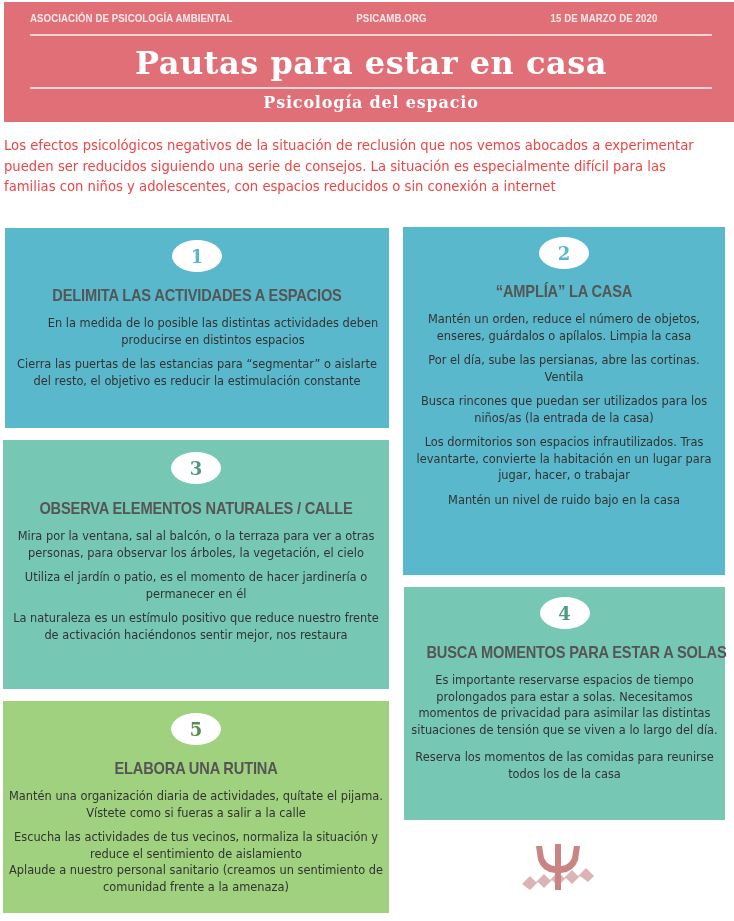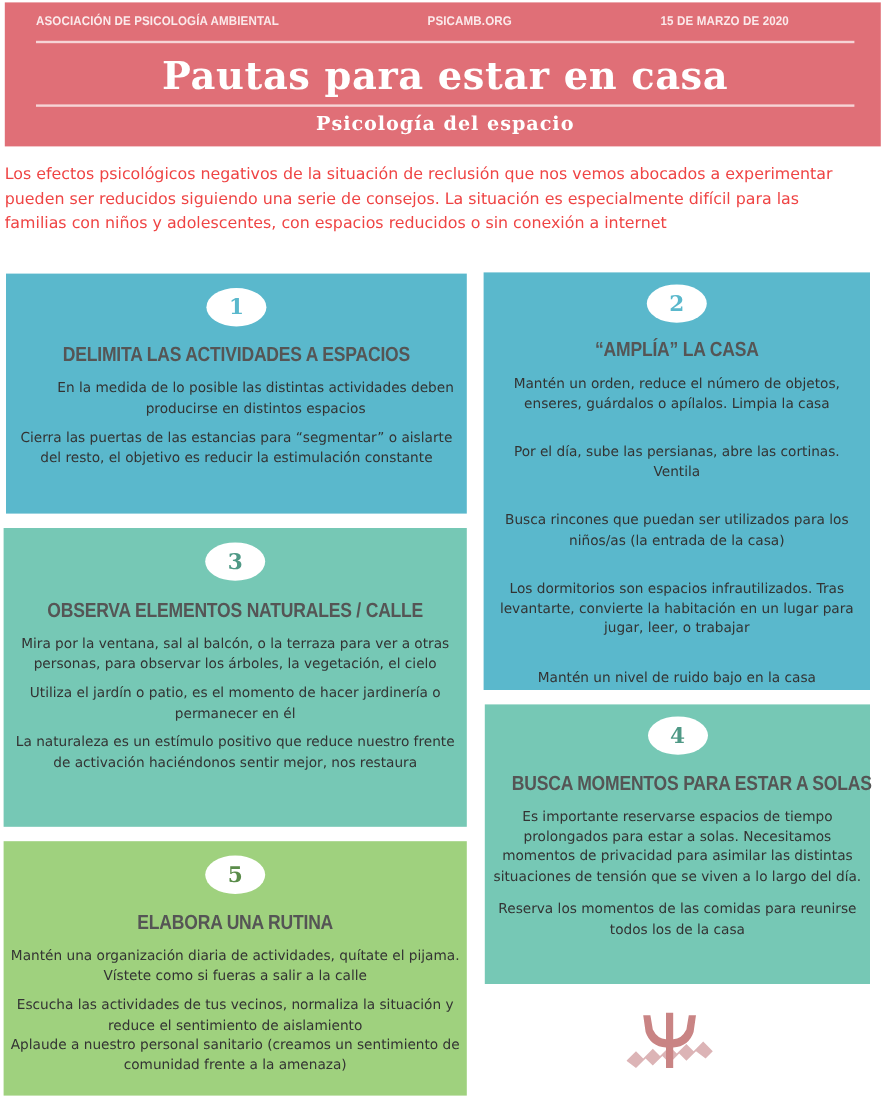--- a/index.html
+++ b/index.html
@@ -55,21 +55,21 @@
 
   .c1 { left: 5px; top: 228px; width: 384px; height: 200px; background: #5ab8cc; padding-top: 12px; }
   .c1 .badge { color: #5ab8cc; }
   .c1 .ctitle { margin-top: 14px; }
   .c1 .p1 { margin-top: 9px; margin-left: 32px; }
   .c1 .p2 { margin-top: 8px; }
 
   .c2 { left: 403px; top: 227px; width: 322px; height: 348px; background: #5ab8cc; padding-top: 10px; }
   .c2 .badge { color: #5ab8cc; }
   .c2 .ctitle { margin-top: 13px; }
-  .c2 p { margin-top: 24px; }
+  .c2 p { margin-top: 8px; }
   .c2 .p1 { margin-top: 9px; }
 
   .c3 { left: 3px; top: 440px; width: 386px; height: 249px; background: #76c8b5; padding-top: 12px; }
   .c3 .badge { color: #4f9986; }
   .c3 .ctitle { margin-top: 15px; }
   .c3 .p1 { margin-top: 9px; }
   .c3 p { margin-top: 8px; }
 
   .c4 { left: 404px; top: 587px; width: 321px; height: 233px; background: #76c8b5; padding-top: 10px; }
   .c4 .badge { color: #4f9986; }
@@ -109,21 +109,21 @@
   <p class="p1">En la medida de lo posible las distintas actividades deben producirse en distintos espacios</p>
   <p class="p2">Cierra las puertas de las estancias para “segmentar” o aislarte del resto, el objetivo es reducir la estimulación constante</p>
 </div>
 
 <div class="card c2">
   <div class="badge">2</div>
   <div class="ctitle">“AMPLÍA” LA CASA</div>
   <p class="p1">Mantén un orden, reduce el número de objetos, enseres, guárdalos o apílalos. Limpia la casa</p>
   <p>Por el día, sube las persianas, abre las cortinas. Ventila</p>
   <p>Busca rincones que puedan ser utilizados para los niños/as (la entrada de la casa)</p>
-  <p>Los dormitorios son espacios infrautilizados. Tras levantarte, convierte la habitación en un lugar para jugar, leer, o trabajar</p>
+  <p>Los dormitorios son espacios infrautilizados. Tras levantarte, convierte la habitación en un lugar para jugar, hacer, o trabajar</p>
   <p>Mantén un nivel de ruido bajo en la casa</p>
 </div>
 
 <div class="card c3">
   <div class="badge">3</div>
   <div class="ctitle">OBSERVA ELEMENTOS NATURALES / CALLE</div>
   <p class="p1">Mira por la ventana, sal al balcón, o la terraza para ver a otras personas, para observar los árboles, la vegetación, el cielo</p>
   <p>Utiliza el jardín o patio, es el momento de hacer jardinería o permanecer en él</p>
   <p>La naturaleza es un estímulo positivo que reduce nuestro frente de activación haciéndonos sentir mejor, nos restaura</p>
 </div>

